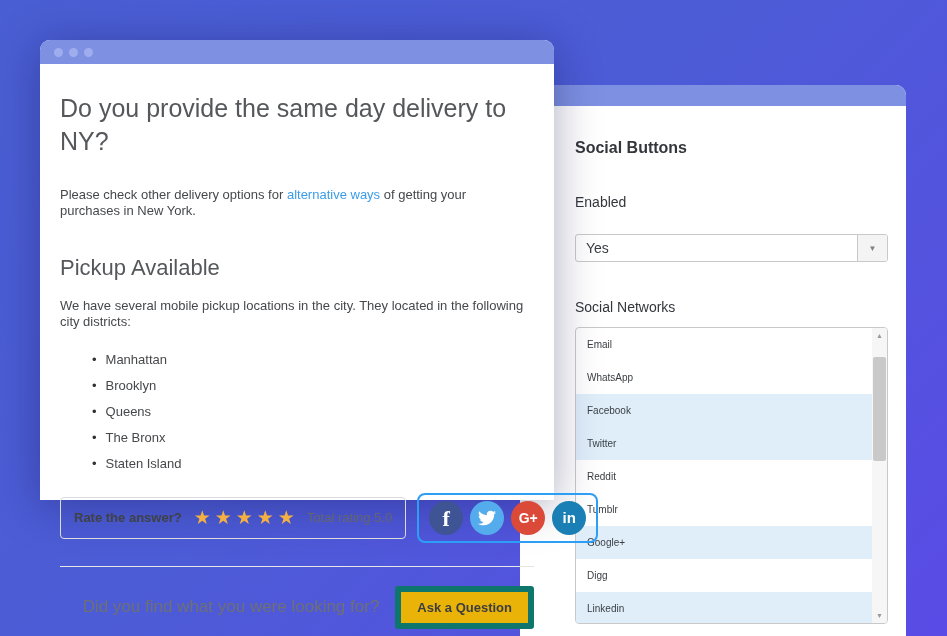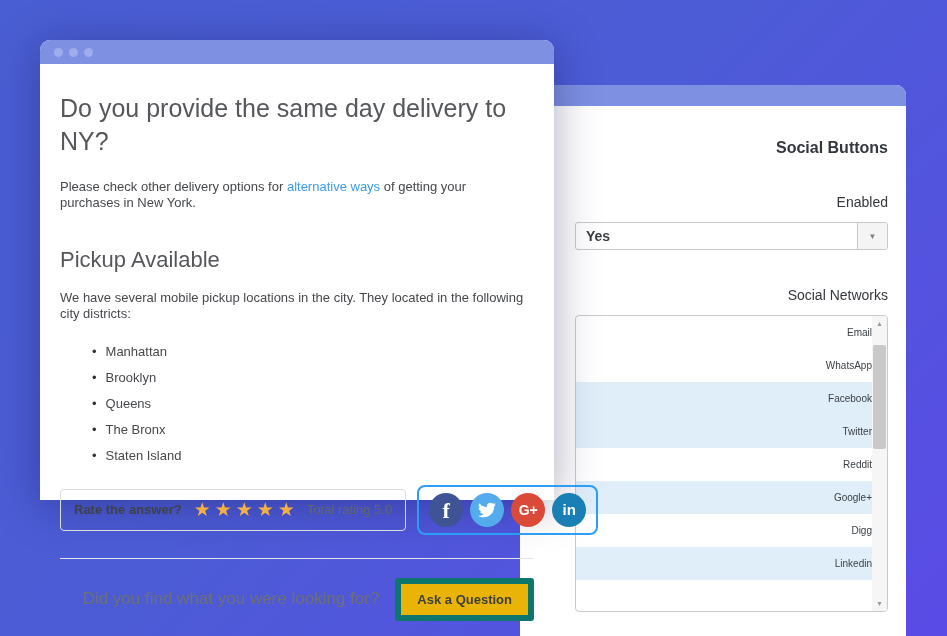--- a/index.html
+++ b/index.html
@@ -18,38 +18,37 @@
     width: 386px; height: 560px;
     border-radius: 10px 10px 0 0;
     background: #ffffff;
     z-index: 1;
   }
   .panel-titlebar {
     height: 21px;
     background: #7d90e2;
     border-radius: 10px 10px 0 0;
   }
-  .panel-body { padding: 0 18px 0 55px; text-align: right; }
+  .panel-body { padding: 0 18px 0 55px; }
   .panel-title {
     margin-top: 33px;
     font-size: 16px; font-weight: bold; color: #33373c;
   }
   .field-label {
     margin-top: 37px;
     font-size: 14px; color: #33373c;
   }
   .select-box {
-    margin-top: 12px;
+    margin-top: 24px;
     height: 28px;
     border: 1px solid #c9c9c9;
     border-radius: 3px;
     background: #fff;
     display: flex; align-items: stretch;
     overflow: hidden;
-    font-weight: bold;
   }
   .select-value {
     flex: 1;
     display: flex; align-items: center;
     padding-left: 10px;
     font-size: 14px; color: #3a3d41;
   }
   .select-btn {
     width: 30px;
     background: #f4f4f4;
@@ -119,21 +118,21 @@
     margin-right: 6px;
   }
   .card-content { padding: 0 20px; }
   .faq-title {
     margin-top: 28px;
     max-width: 450px;
     font-size: 25px; font-weight: 400; color: #55575a;
     line-height: 1.33;
   }
   .faq-intro {
-    margin-top: 20px;
+    margin-top: 28px;
     max-width: 462px;
     font-size: 13px; color: #46484b;
     line-height: 1.25;
   }
   .faq-link { color: #3c9ce8; text-decoration: none; cursor: pointer; }
   .section-heading {
     margin-top: 36px;
     font-size: 22px; font-weight: 400; color: #55575a;
   }
   .section-body {
@@ -219,20 +218,21 @@
       </div>
     </div>
 
     <div class="field-label">Social Networks</div>
     <div class="listbox">
       <div class="list-row">Email</div>
       <div class="list-row">WhatsApp</div>
       <div class="list-row selected">Facebook</div>
       <div class="list-row selected">Twitter</div>
       <div class="list-row">Reddit</div>
+      <div class="list-row">Tumblr</div>
       <div class="list-row selected">Google+</div>
       <div class="list-row">Digg</div>
       <div class="list-row selected">Linkedin</div>
 
       <div class="scrollbar">
         <div class="scroll-arrow up">▲</div>
         <div class="scroll-thumb"></div>
         <div class="scroll-arrow down">▼</div>
       </div>
     </div>

